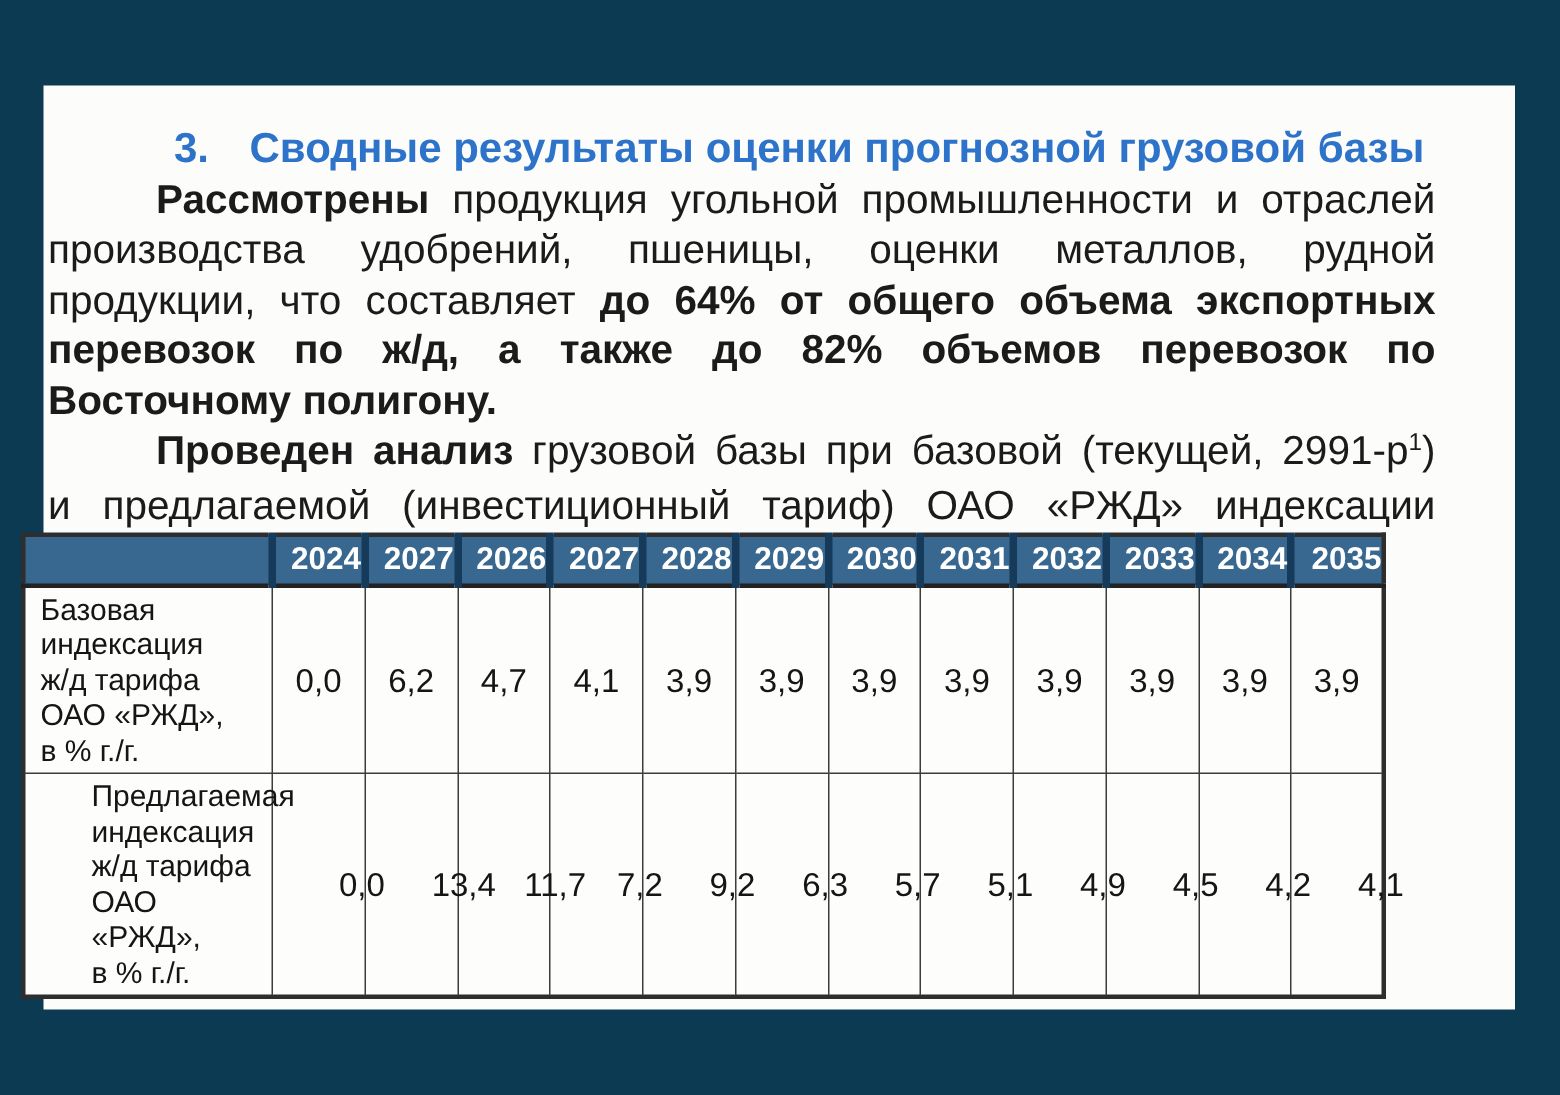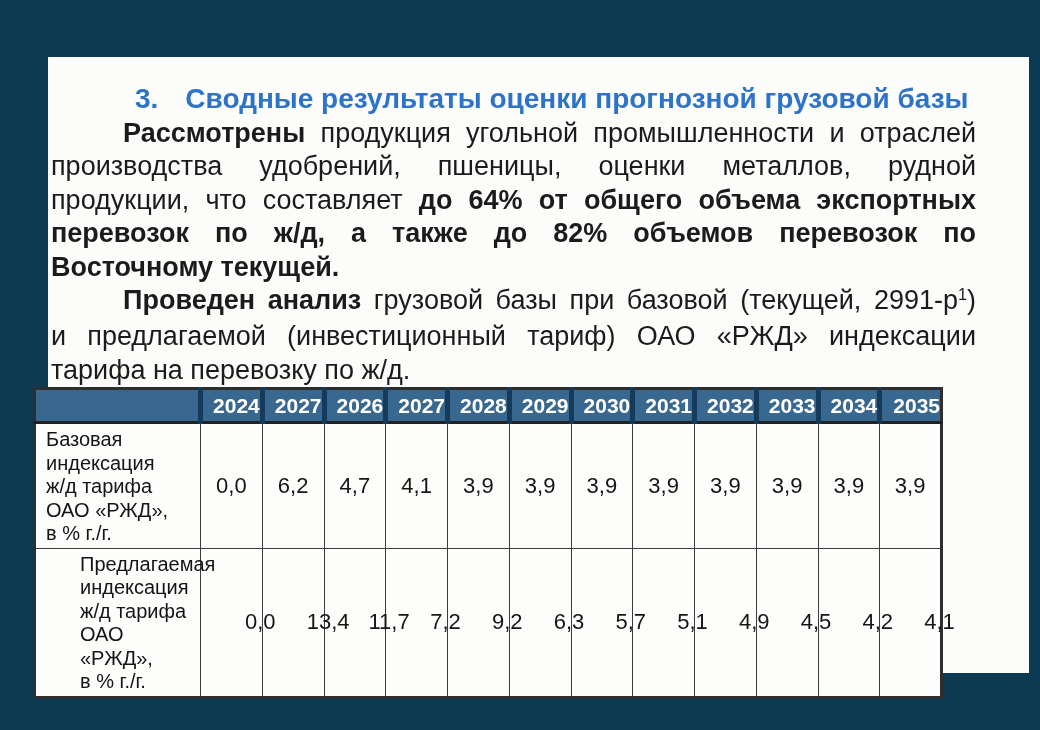--- a/index.html
+++ b/index.html
@@ -13,21 +13,21 @@
   html,body{margin:0;padding:0;}
   body{
     width:1040px;height:730px;
     background:var(--page-bg);
     position:relative;
     overflow:hidden;
     font-family:"Liberation Sans","DejaVu Sans",sans-serif;
   }
   .paper{
     position:absolute;
-    left:48px;top:57px;
+    left:29px;top:57px;
     width:981px;height:616px;
     background:var(--paper-bg);
     padding:24px 53px 0 3px;
   }
   .title-line{
     padding-left:84px;
     height:36px;line-height:36px;
     font-size:28px;font-weight:bold;
     color:var(--title-color);
     white-space:nowrap;
@@ -101,27 +101,26 @@
 
   <div class="title-line">
     <span class="t-num">3.</span><span>Сводные результаты оценки прогнозной грузовой базы</span>
   </div>
 
   <div class="textblock">
       <div class="tline indent"><span class="b ">Рассмотрены</span><span class=""> продукция угольной промышленности и отраслей</span></div>
       <div class="tline"><span class="">производства удобрений, пшеницы, оценки металлов, рудной</span></div>
       <div class="tline"><span class="">продукции, что составляет </span><span class="b ">до 64% от общего объема экспортных</span></div>
       <div class="tline"><span class="b ">перевозок по ж/д, а также до 82% объемов перевозок по</span></div>
-      <div class="tline lastline"><span class="b ">Восточному текущей.</span></div>
+      <div class="tline lastline"><span class="b ">Восточному полигону.</span></div>
     </div>
 
   <div class="textblock">
       <div class="tline indent"><span class="b ">Проведен анализ</span><span class=""> грузовой базы при базовой (текущей, 2991-р</span><span class="sup">1</span><span class="">)</span></div>
       <div class="tline"><span class="">и предлагаемой (инвестиционный тариф) ОАО «РЖД» индексации</span></div>
-      <div class="tline lastline"><span class="">тарифа на перевозку по ж/д.</span></div>
     </div>
 
   <table class="datatable">
     <thead>
       <tr id="year-row">
         <th class="corner"></th>
       <th>2024</th>
           <th>2027</th>
           <th>2026</th>
           <th>2027</th>

